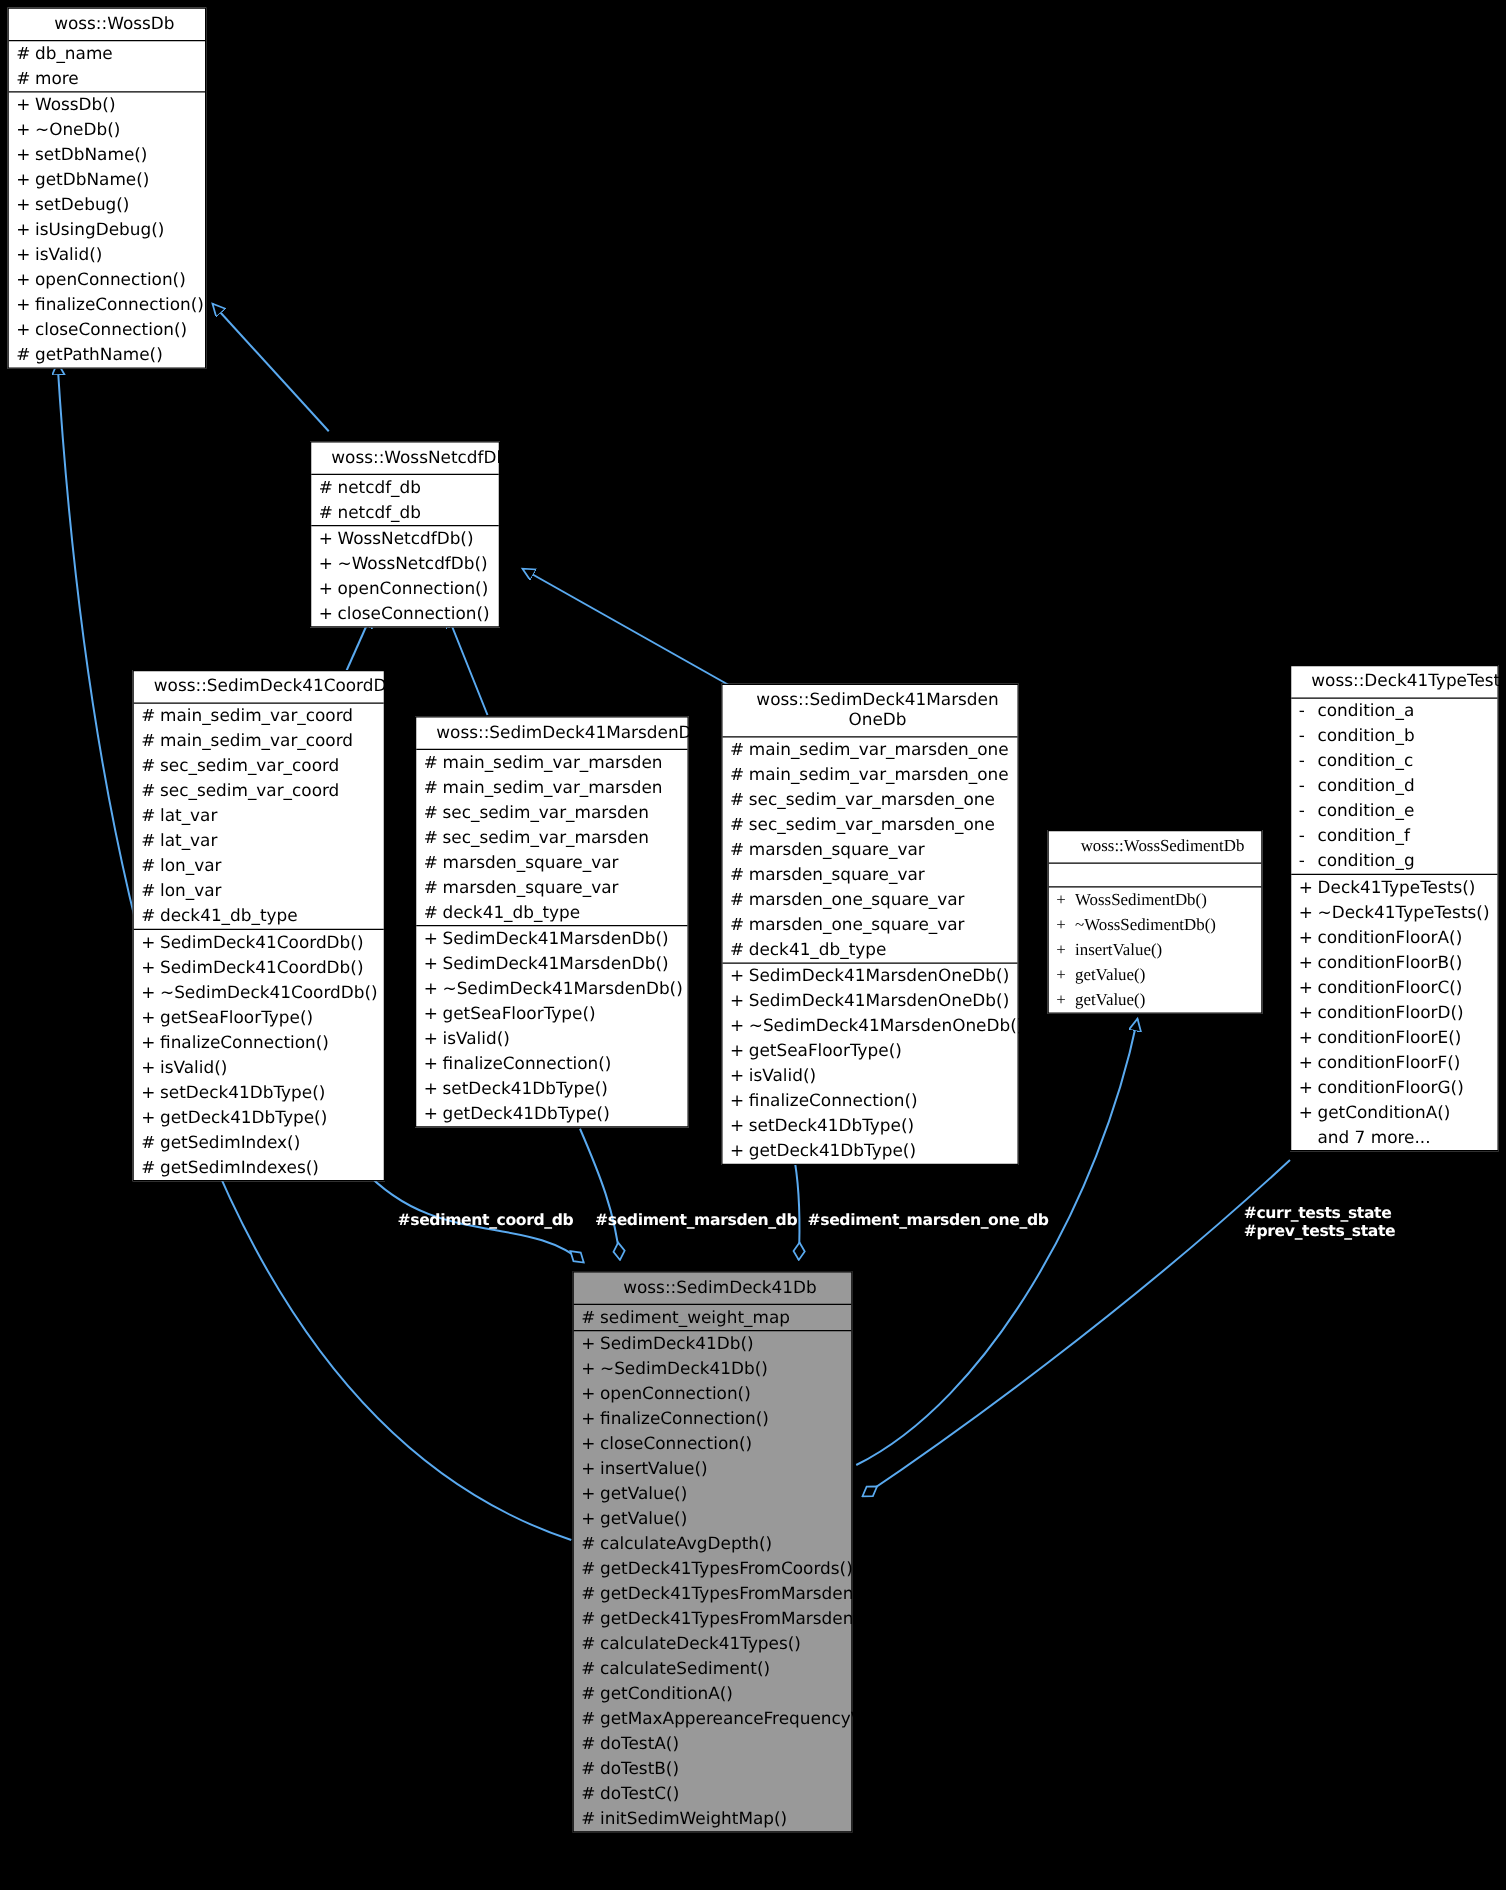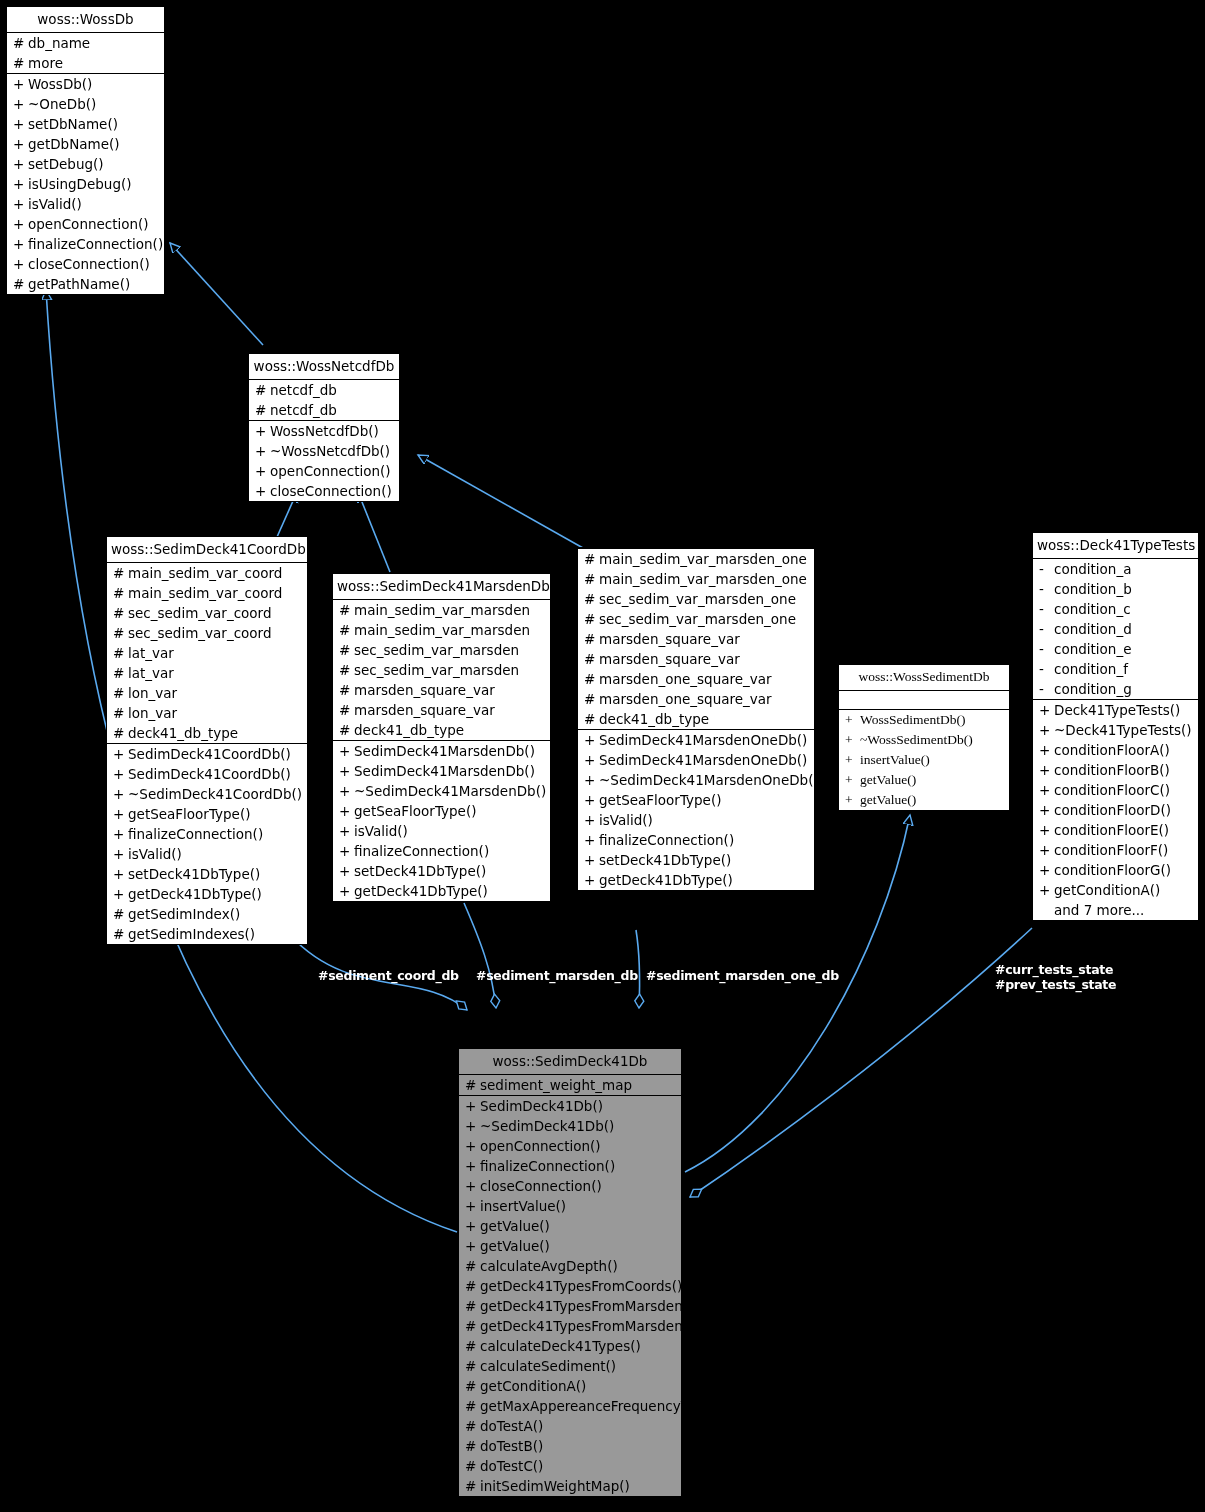--- a/index.html
+++ b/index.html
@@ -3,21 +3,21 @@
 <meta charset="utf-8">
 <style>
   html,body{margin:0;padding:0;background:#000;}
   body{width:1205px;height:1512px;position:relative;overflow:hidden;
        font-family:"DejaVu Sans","Liberation Sans",sans-serif;}
   #canvas{position:absolute;left:0;top:0;width:1205px;height:1512px;}
   svg.edges{position:absolute;left:0;top:0;width:1205px;height:1512px;pointer-events:none;}
 
   .umlbox{position:absolute;border:1px solid #000;background:#fff;box-sizing:border-box;}
   .umlbox.shaded{background:#999999;}
-  .bx-title{text-align:center;font-size:13.5px;color:#000;padding:4px 4px 5px 4px;line-height:16px;}
+  .bx-title{text-align:center;font-size:13.5px;color:#000;padding:4px 4px 5px 16px;line-height:16px;}
   .bx-sep{border-top:1px solid #000;}
   .bx-row{font-size:13.5px;color:#000;line-height:16px;padding:2px 4px 2px 6px;
           display:flex;align-items:flex-start;white-space:normal;}
   .bx-vis{display:inline-block;width:15px;flex:0 0 15px;text-align:left;}
   .bx-nm{flex:1 1 auto;}
   .emptyrow{height:18px;}
 
   .edgelabel{position:absolute;color:#ffffff;font-size:12.5px;font-weight:bold;
              font-family:"DejaVu Sans","Liberation Sans",sans-serif;
              letter-spacing:-0.3px;white-space:nowrap;line-height:15px;}
@@ -299,20 +299,24 @@
           <span class="bx-nm">setDeck41DbType()</span>
         </div>
         <div class="bx-row">
           <span class="bx-vis">+</span>
           <span class="bx-nm">getDeck41DbType()</span>
         </div>
       </div>
   </div>
 
   <div class="umlbox" style="left:577px;top:547px;width:238px;">
+    <div class="bx-title">
+      <div>woss::SedimDeck41Marsden</div>
+      <div>OneDb</div>
+    </div>
     <div class="bx-sep">
         <div class="bx-row">
           <span class="bx-vis">#</span>
           <span class="bx-nm">main_sedim_var_marsden_one</span>
         </div>
         <div class="bx-row">
           <span class="bx-vis">#</span>
           <span class="bx-nm">main_sedim_var_marsden_one</span>
         </div>
         <div class="bx-row">
@@ -480,21 +484,21 @@
           <span class="bx-vis">+</span>
           <span class="bx-nm">getConditionA()</span>
         </div>
         <div class="bx-row">
           <span class="bx-vis"></span>
           <span class="bx-nm">and 7 more...</span>
         </div>
       </div>
   </div>
 
-  <div class="umlbox shaded" style="left:458px;top:1017px;width:224px;margin-top:31px;">
+  <div class="umlbox shaded" style="left:458px;top:1017px;width:224px;">
     <div class="bx-title">woss::SedimDeck41Db</div>
     <div class="bx-sep">
         <div class="bx-row">
           <span class="bx-vis">#</span>
           <span class="bx-nm">sediment_weight_map</span>
         </div>
       </div>
     <div class="bx-sep">
         <div class="bx-row">
           <span class="bx-vis">+</span>

